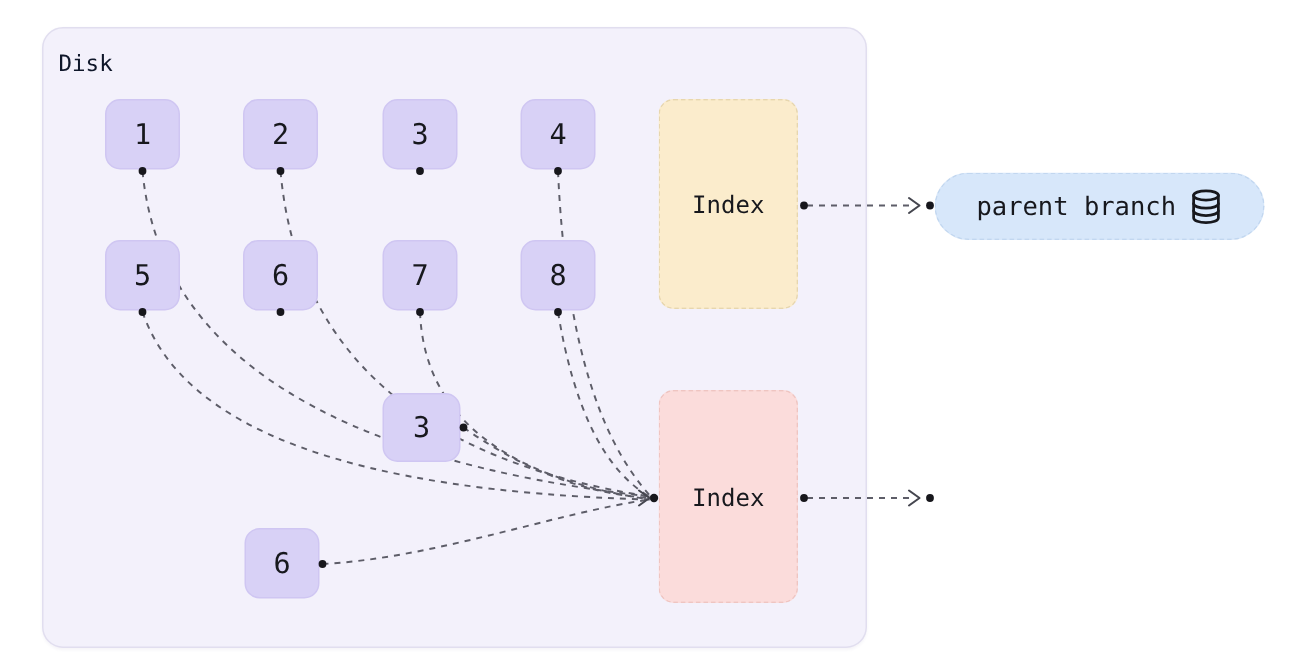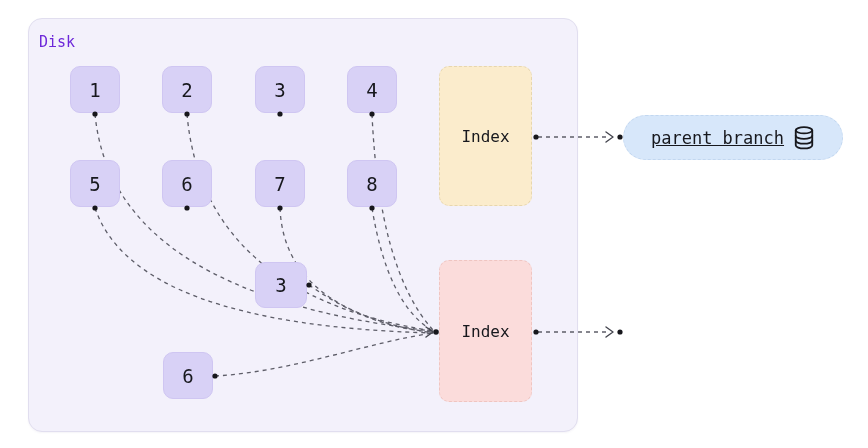--- a/index.html
+++ b/index.html
@@ -2,35 +2,35 @@
 <html><head>
 <meta charset="utf-8">
 <style>
   html,body{margin:0;padding:0;background:#ffffff;}
   body{width:868px;height:448px;font-family:"DejaVu Sans Mono","Liberation Mono",monospace;}
   .stage{position:relative;width:868px;height:448px;overflow:hidden;}
 
   .disk{position:absolute;left:28px;top:18px;width:548px;height:412px;
         background:#f3f1fb;border:1px solid #e1deef;border-radius:14px;
         box-shadow:0 1px 2px rgba(80,70,140,0.06);}
-  .disk-label{position:absolute;left:10px;top:14px;font-size:15px;color:#6d28d9;}
+  .disk-label{position:absolute;left:10px;top:14px;font-size:15px;color:#0f172a;}
 
   svg.layer{position:absolute;left:0;top:0;z-index:1;pointer-events:none;}
   svg.toplayer{z-index:3;}
   .node{position:absolute;z-index:2;display:flex;align-items:center;justify-content:center;
         color:#17181d;box-sizing:border-box;}
 
   .page{width:50px;height:47px;background:#d8d1f6;border:1px solid #cfc6f2;
         border-radius:10px;font-size:19px;}
   .indexbox{width:93px;height:140px;border-radius:10px;font-size:16px;}
   .index-parent{background:#fbeccc;border:1px dashed #e7d6ae;}
   .index-child{background:#fbdcdb;border:1px dashed #efc5c1;height:142px;}
 
   .pill{height:45px;border-radius:23px;font-size:17px;gap:9px;padding:0 24px;}
-  .pill-parent{width:220px;background:#d7e7fa;border:1px dashed #c2d7f0;text-decoration:underline;}
+  .pill-parent{width:220px;background:#d7e7fa;border:1px dashed #c2d7f0;}
   .pill-child{width:200px;background:#fbdcdb;border:1px dashed #efc5c1;}
   .dbicon{flex:0 0 auto;display:block;}
 
   .line{stroke:#5d5d68;stroke-width:1.3;fill:none;stroke-dasharray:4 4;}
   .dot{fill:#17171c;}
   .arrowhead{stroke:#45464f;stroke-width:1.4;fill:none;stroke-linecap:round;stroke-linejoin:round;}
 </style>
 </head>
 <body>
 

